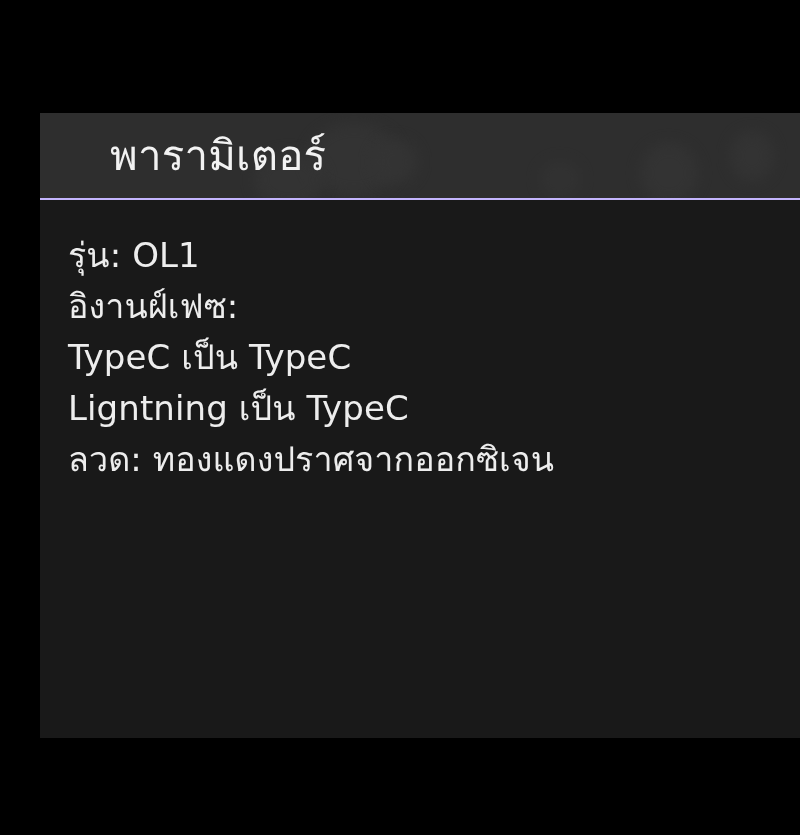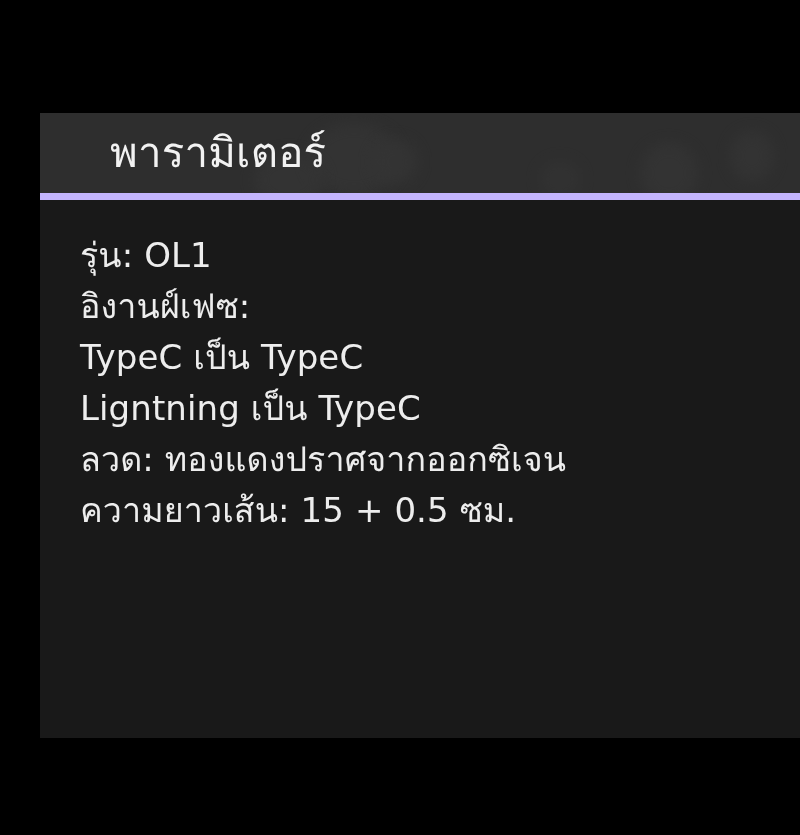--- a/index.html
+++ b/index.html
@@ -32,21 +32,21 @@
     height: 625px;
     background: #191919;
     overflow: hidden;
   }
 
   
   #card-header {
     position: relative;
     height: 87px;
     background: #2e2e2e;
-    border-bottom: 7px solid #c4b5fd;
+    border-bottom: 2px solid #c4b5fd;
     box-sizing: border-box;
     overflow: hidden;
   }
 
   
   .header-ghost {
     position: absolute;
     pointer-events: none;
     background: #343434;
     border-radius: 50%;
@@ -69,21 +69,21 @@
     font-size: 42px;
     line-height: 1.12;
     font-weight: 400;
     color: #f2f2f2;
     white-space: nowrap;
     letter-spacing: .2px;
   }
 
   
   #card-body {
-    padding: 30px 40px 26px 40px;
+    padding: 30px 40px 26px 28px;
   }
 
   #spec-list {
     list-style: none;
     margin: 0;
     padding: 0;
   }
 
   .spec-line {
     font-size: 34px;
@@ -111,19 +111,18 @@
       <h1 id="card-title">พารามิเตอร์</h1>
     </header>
 
     <div id="card-body">
       <ul id="spec-list">
         <li class="spec-line">รุ่น: OL1</li>
         <li class="spec-line">อิงานฝ์เฟซ:</li>
         <li class="spec-line">TypeC เป็น TypeC</li>
         <li class="spec-line">Ligntning เป็น TypeC</li>
         <li class="spec-line">ลวด: ทองแดงปราศจากออกซิเจน</li>
-        <li class="spec-line">ความยาวเส้น: 15 + 0.5 ซม.</li>
       </ul>
     </div>
 
   </section>
 
 </div>
 
 </body></html>

